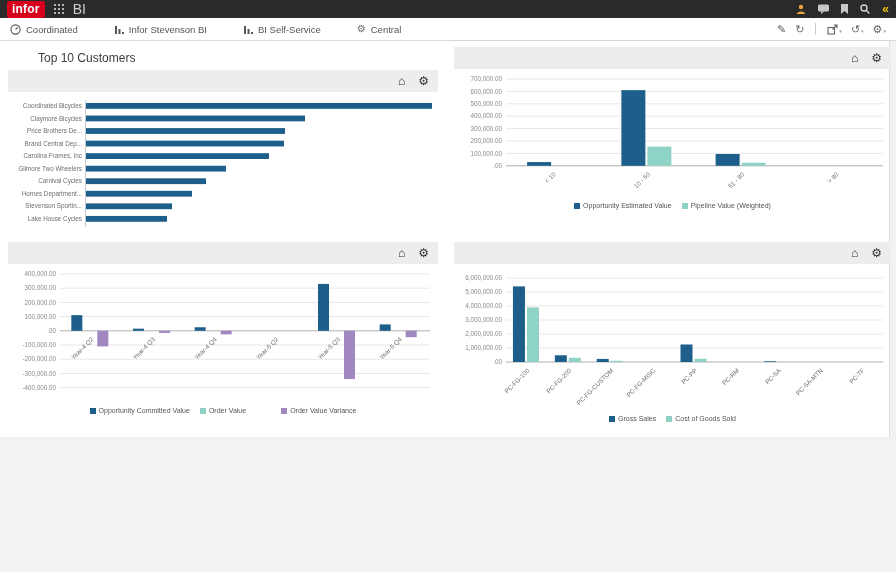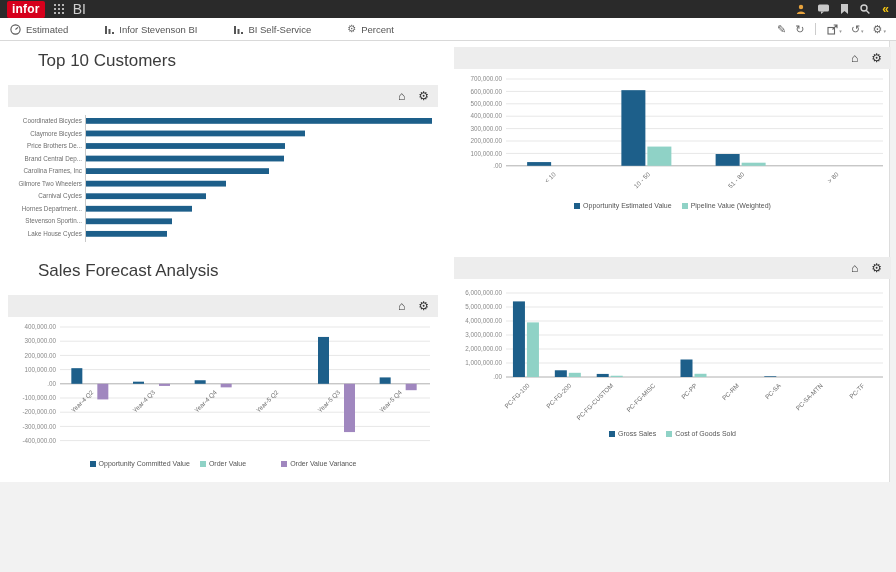--- a/index.html
+++ b/index.html
@@ -17,21 +17,21 @@
   .nav-item{display:flex;align-items:center;gap:5px;margin-right:36px;cursor:pointer;white-space:nowrap}
   .nav-actions{margin-left:auto;display:flex;align-items:center;gap:9px;color:#666}
   .act{display:flex;align-items:flex-end;cursor:pointer;line-height:1}
   .glyph{font-size:11px;color:#666;line-height:1}
   .caret{font-size:5px;color:#999;margin-left:1px;transform:translateY(-1px)}
   .vdiv{width:1px;height:12px;background:#ccc;margin:0 2px}
 
   
   .dash{background:#fff;padding:6px 0 12px 8px;border-right:1px solid #ddd;width:881px}
   .grid{display:grid;grid-template-columns:430px 437px;column-gap:16px;row-gap:8px}
-  .panel-title{font-size:17px;color:#3c3c3c;padding:4px 2px 14px}
+  .panel-title{font-size:12px;color:#3c3c3c;padding:4px 2px 5px}
   .panel.indent .panel-title{padding-left:30px}
   .panel-toolbar{height:22px;background:#ededed;display:flex;align-items:center;justify-content:flex-end;gap:13px;padding:0 9px}
   .tb-icon{font-size:12px;color:#333;line-height:1;cursor:pointer}
   .chart-wrap{padding-top:4px}
   svg text{font-family:"Liberation Sans",sans-serif}
   .legend{display:flex;justify-content:center;align-items:center;font-size:7px;color:#555;height:13px}
   .legend .li{display:inline-flex;align-items:center;margin:0 5px}
   .legend .sq{width:6px;height:6px;display:inline-block;margin-right:3px}
 </style>
 </head>
@@ -82,21 +82,21 @@
 </div>
 
 <div class="navbar">
   <span class="nav-item">
     <span style="line-height:0">
       <svg width="11" height="11" viewBox="0 0 11 11" fill="none" stroke="#555" stroke-width="1.1">
           <circle cx="5.5" cy="5.5" r="4.6"></circle>
           <line x1="5.5" y1="5.5" x2="8" y2="3.4"></line>
         </svg>
     </span>
-    <span>Estimated</span>
+    <span>Coordinated</span>
   </span>
   <span class="nav-item">
     <span style="line-height:0">
       <svg width="10" height="10" viewBox="0 0 10 10" fill="#555">
           <rect x="1" y="2" width="2" height="8"></rect>
           <rect x="4.5" y="5" width="2" height="5"></rect>
           <rect x="8" y="8" width="2" height="2"></rect>
         </svg>
     </span>
     <span>Infor Stevenson BI</span>
@@ -106,21 +106,21 @@
       <svg width="10" height="10" viewBox="0 0 10 10" fill="#555">
           <rect x="1" y="2" width="2" height="8"></rect>
           <rect x="4.5" y="5" width="2" height="5"></rect>
           <rect x="8" y="8" width="2" height="2"></rect>
         </svg>
     </span>
     <span>BI Self-Service</span>
   </span>
   <span class="nav-item">
     <span class="glyph" style="font-size:10px">⚙</span>
-    <span>Percent</span>
+    <span>Central</span>
   </span>
 
   <span class="nav-actions">
     <span class="act">
         <span class="glyph">✎</span>
       </span>
     <span class="act">
         <span class="glyph">↻</span>
       </span>
     <span class="vdiv"></span>
@@ -212,21 +212,20 @@
             <text x="384.875" y="101.8" text-anchor="end" font-size="6.3" fill="#6e6e6e" transform="rotate(-45 384.875 101.8)">&gt; 80</text>
           </svg>
         <div class="legend" id="legend1">
             <span class="li"><span class="sq" style="background: rgb(29, 95, 138);"></span>Opportunity Estimated Value</span>
             <span class="li"><span class="sq" style="background: rgb(143, 210, 198);"></span>Pipeline Value (Weighted)</span>
           </div>
       </div>
     </div>
 
     <div class="panel indent">
-      <div class="panel-title">Sales Forecast Analysis</div>
       <div class="panel-toolbar">
         <span class="tb-icon">⌂</span>
         <span class="tb-icon">⚙</span>
       </div>
       <div class="chart-wrap">
         <svg id="chart2" width="430" height="132">
             <line x1="52" y1="6" x2="422" y2="6" stroke="#e7e7e7" stroke-width="1"></line>
             <text x="48" y="8.2" text-anchor="end" font-size="6.3" fill="#8a8a8a">400,000.00</text>
             <line x1="52" y1="20.200000000000003" x2="422" y2="20.200000000000003" stroke="#e7e7e7" stroke-width="1"></line>
             <text x="48" y="22.400000000000002" text-anchor="end" font-size="6.3" fill="#8a8a8a">300,000.00</text>

